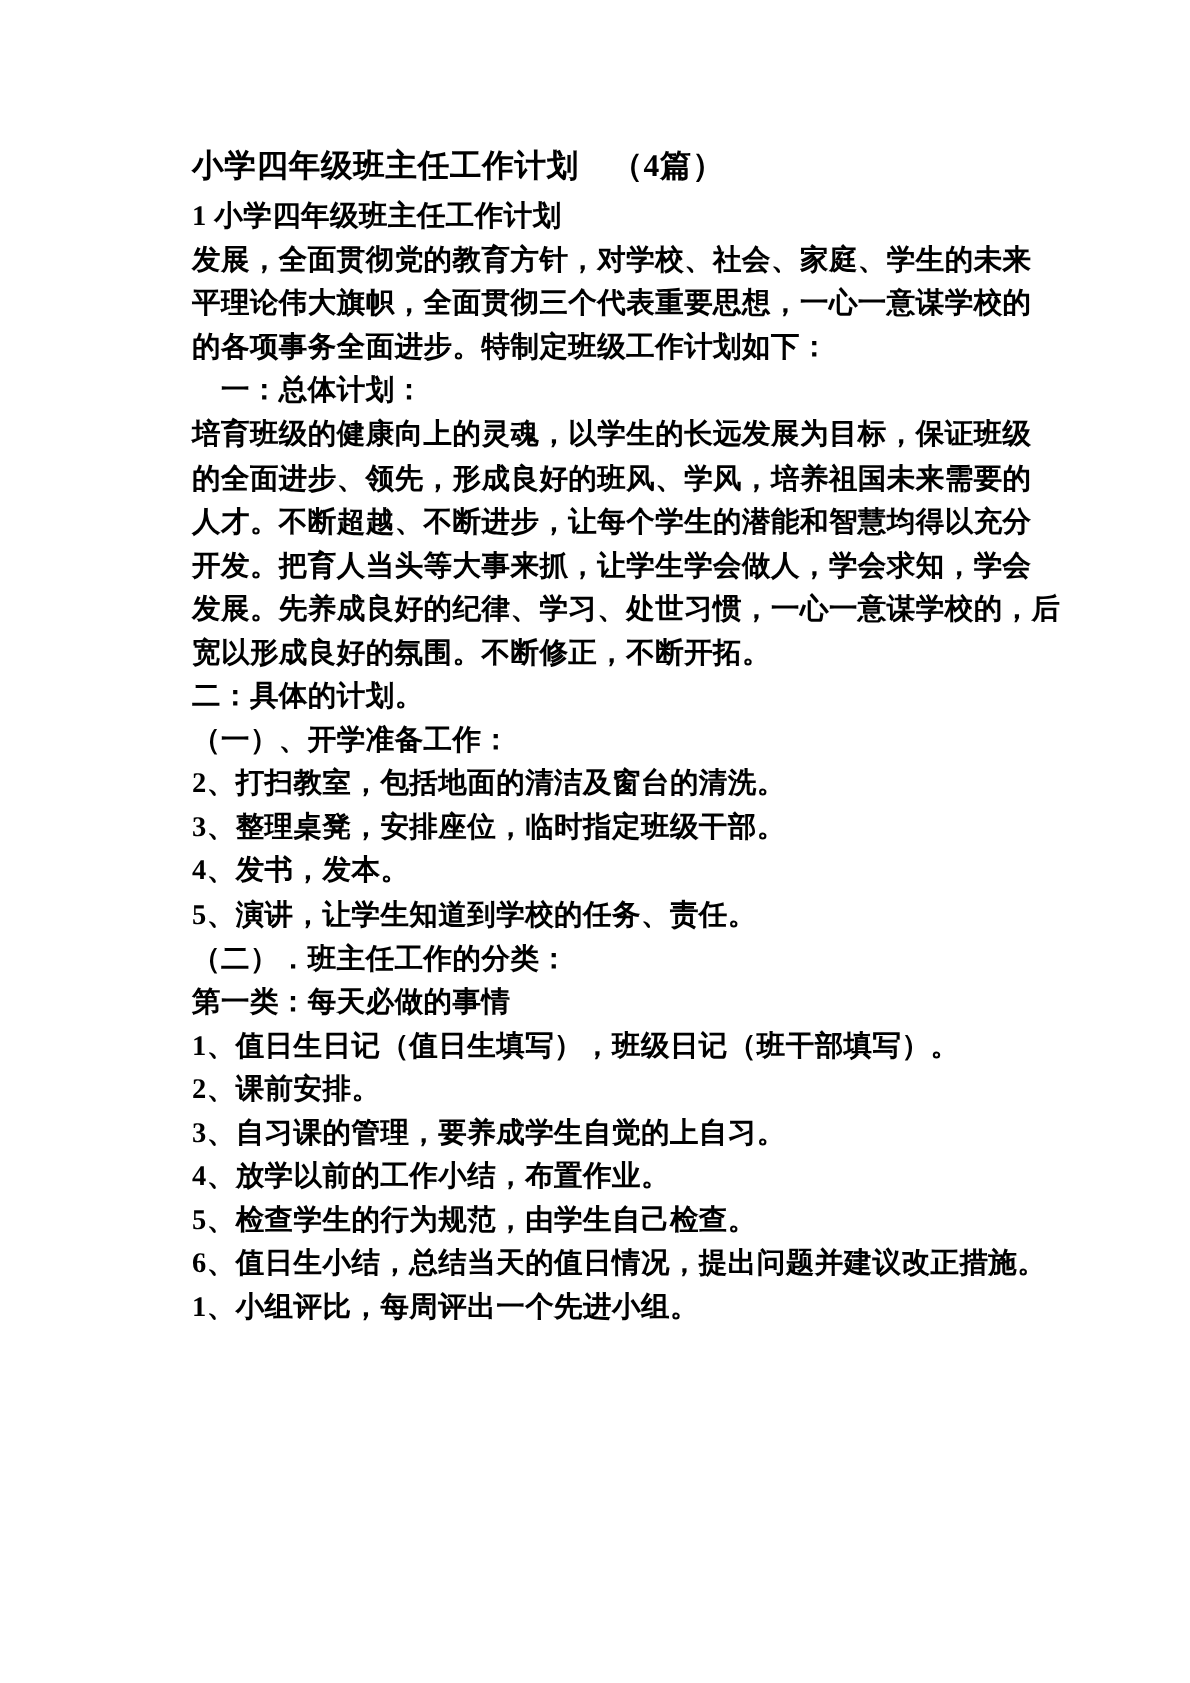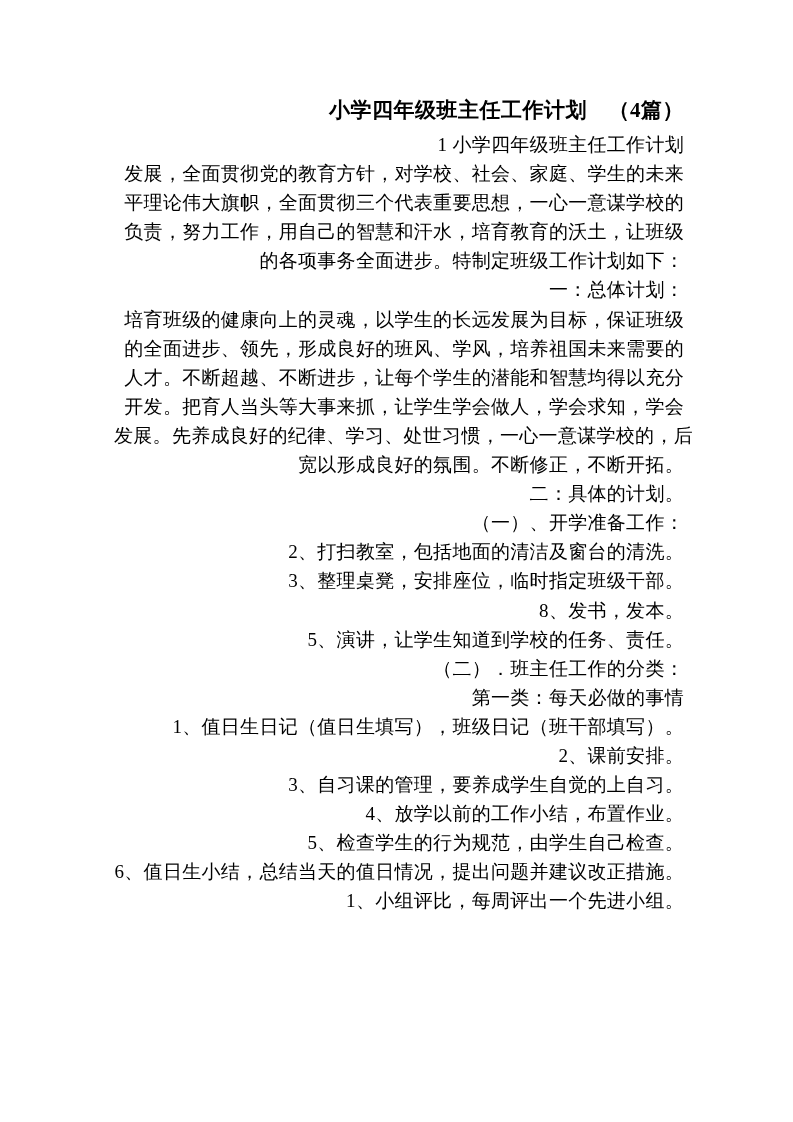--- a/index.html
+++ b/index.html
@@ -10,63 +10,62 @@
     width: 793px;
     height: 1122px;
     background: #ffffff;
     position: relative;
     overflow: hidden;
     color: #000000;
     font-family: "Liberation Serif", "DejaVu Serif", serif;
   }
   .doc {
     position: absolute;
-    left: 114px;
+    left: 128px;
     top: 97px;
     width: 570px;
-    text-align: right;
   }
   .doc-title {
     font-size: 21px;
     font-weight: bold;
     line-height: 26px;
     margin: 0 0 7px 0;
     white-space: pre;
     letter-spacing: 0.5px;
   }
   .doc-line {
     font-size: 19px;
     line-height: 29.1px;
     white-space: pre;
     letter-spacing: 0.3px;
+    font-weight: bold;
   }
 </style>
 </head>
 <body>
 
 <div class="doc">
   <h1 class="doc-title">小学四年级班主任工作计划　（4篇）</h1>
   <div>
       <div class="doc-line">1 小学四年级班主任工作计划</div>
       <div class="doc-line">发展，全面贯彻党的教育方针，对学校、社会、家庭、学生的未来</div>
       <div class="doc-line">平理论伟大旗帜，全面贯彻三个代表重要思想，一心一意谋学校的</div>
-      <div class="doc-line">负责，努力工作，用自己的智慧和汗水，培育教育的沃土，让班级</div>
       <div class="doc-line">的各项事务全面进步。特制定班级工作计划如下：</div>
       <div class="doc-line">　一：总体计划：</div>
       <div class="doc-line">培育班级的健康向上的灵魂，以学生的长远发展为目标，保证班级</div>
       <div class="doc-line">的全面进步、领先，形成良好的班风、学风，培养祖国未来需要的</div>
       <div class="doc-line">人才。不断超越、不断进步，让每个学生的潜能和智慧均得以充分</div>
       <div class="doc-line">开发。把育人当头等大事来抓，让学生学会做人，学会求知，学会</div>
       <div class="doc-line">发展。先养成良好的纪律、学习、处世习惯，一心一意谋学校的，后</div>
       <div class="doc-line">宽以形成良好的氛围。不断修正，不断开拓。</div>
       <div class="doc-line">二：具体的计划。</div>
       <div class="doc-line">（一）、开学准备工作：</div>
       <div class="doc-line">2、打扫教室，包括地面的清洁及窗台的清洗。</div>
       <div class="doc-line">3、整理桌凳，安排座位，临时指定班级干部。</div>
-      <div class="doc-line">8、发书，发本。</div>
+      <div class="doc-line">4、发书，发本。</div>
       <div class="doc-line">5、演讲，让学生知道到学校的任务、责任。</div>
       <div class="doc-line">（二）．班主任工作的分类：</div>
       <div class="doc-line">第一类：每天必做的事情</div>
       <div class="doc-line">1、值日生日记（值日生填写），班级日记（班干部填写）。</div>
       <div class="doc-line">2、课前安排。</div>
       <div class="doc-line">3、自习课的管理，要养成学生自觉的上自习。</div>
       <div class="doc-line">4、放学以前的工作小结，布置作业。</div>
       <div class="doc-line">5、检查学生的行为规范，由学生自己检查。</div>
       <div class="doc-line">6、值日生小结，总结当天的值日情况，提出问题并建议改正措施。</div>
       <div class="doc-line">1、小组评比，每周评出一个先进小组。</div>

